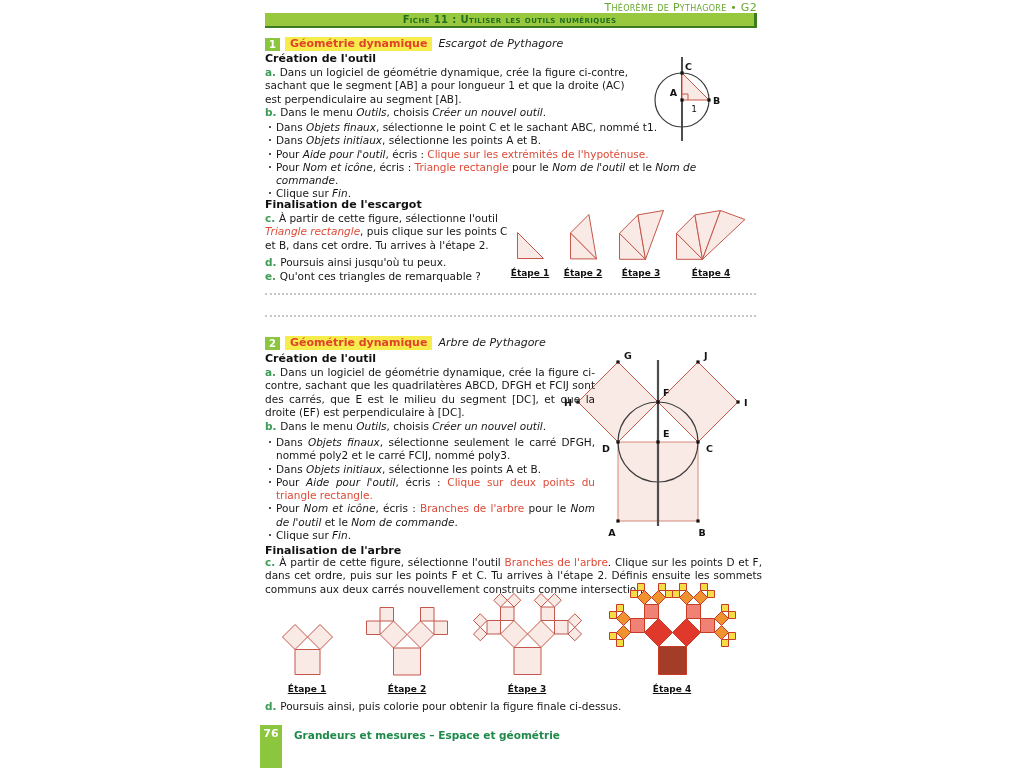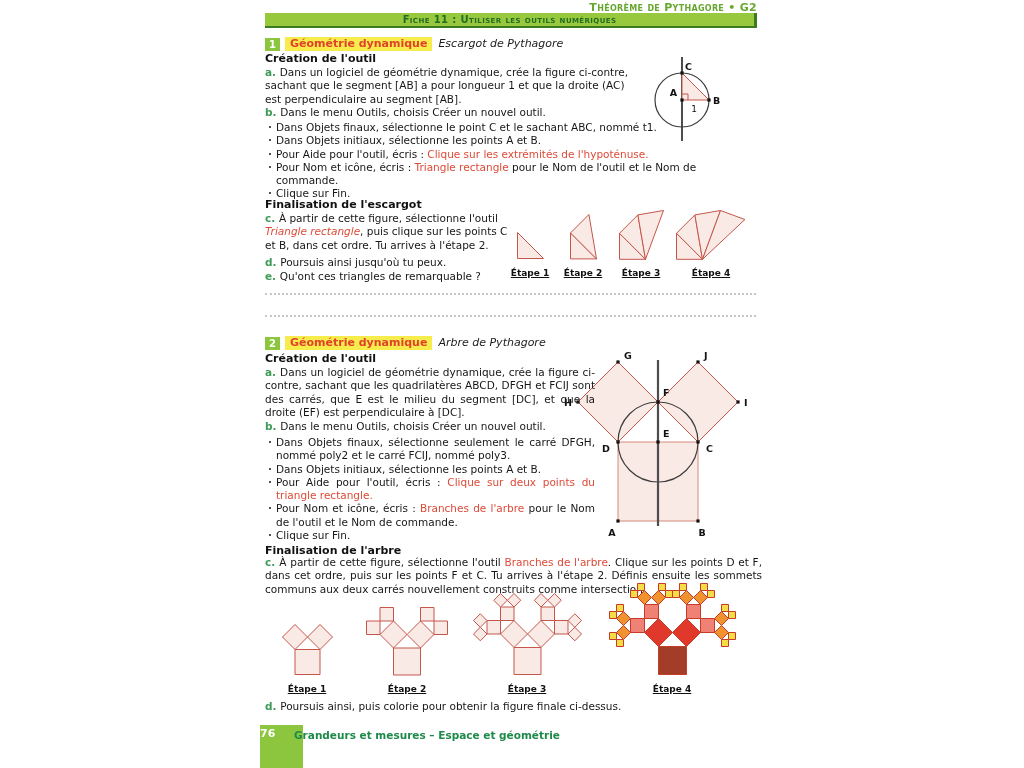--- a/index.html
+++ b/index.html
@@ -1,45 +1,45 @@
 <!DOCTYPE html>
 <html><head>
 <meta charset="utf-8">
 <style>
   html,body{margin:0;padding:0;background:#fff;}
   .page{position:relative;width:1024px;height:768px;background:#fff;overflow:hidden;
         font-family:"DejaVu Sans","Liberation Sans",sans-serif;font-size:10.5px;line-height:13.3px;color:#161616;}
-  .header-right{position:absolute;top:1px;right:267px;color:#67a72f;font-weight:bold;
+  .header-right{position:absolute;top:1px;right:267px;color:#67a72f;font-weight:normal;
         font-size:11px;font-variant:small-caps;letter-spacing:.3px;}
   .banner{position:absolute;left:265px;top:13px;width:489px;height:13px;background:#97c83d;
         border-right:3px solid #3c7c1e;border-bottom:2px solid #3c7c1e;
         color:#236d22;font-weight:bold;font-size:10px;font-variant:small-caps;
         text-align:center;line-height:13px;letter-spacing:.4px;}
   .sec-header{position:absolute;left:265px;white-space:nowrap;}
   .numbox{display:inline-block;background:#8cc63e;color:#fff;font-weight:bold;font-size:10px;
         width:15px;height:13px;line-height:13px;text-align:center;vertical-align:middle;}
   .tag{display:inline-block;background:#f6ec4c;color:#e2412c;font-weight:bold;font-size:11px;
         padding:0 5px;margin-left:5px;height:14px;line-height:14px;vertical-align:middle;}
   .subtitle{font-style:italic;font-size:11px;margin-left:6px;color:#1b1b1b;vertical-align:middle;}
   .h-small{position:absolute;font-weight:bold;font-size:11px;color:#111;}
   .para{position:absolute;}
   .just{text-align:justify;}
   .blist{position:absolute;}
   .bitem{position:relative;padding-left:11px;}
   .bitem::before{content:"·";position:absolute;left:3px;top:0;font-weight:bold;color:#444;}
   .seg-g{color:#3f9b58;font-weight:bold;}
-  .seg-i{}
+  .seg-i{font-style:italic;}
   .seg-r{color:#dd4a38;}
   .seg-ri{color:#dd4a38;font-style:italic;}
   .dotsep{position:absolute;border-top:2px dotted #c6c6c6;height:0;}
   .etape-cell{position:absolute;display:flex;flex-direction:column;align-items:center;justify-content:flex-end;}
   .etape-label{font-size:9px;font-weight:bold;text-decoration:underline;margin-top:3px;color:#111;white-space:nowrap;}
   .figbox{position:absolute;}
-  .footer-num{position:absolute;left:260px;top:725px;width:43px;height:43px;background:#8cc63e;
-        color:#fff;font-weight:bold;font-size:11px;line-height:18px;}
+  .footer-num{position:absolute;left:260px;top:725px;width:22px;height:43px;background:#8cc63e;
+        color:#fff;font-weight:bold;font-size:11px;text-align:center;line-height:18px;}
   .footer-title{position:absolute;left:294px;top:729px;color:#1d8a4a;font-weight:bold;font-size:10.5px;}
 </style>
 </head>
 <body>
 
 <div class="page">
 
   <div class="header-right">Théorème de Pythagore • G2</div>
   <div class="banner">Fiche 11 : Utiliser les outils numériques</div>
 

